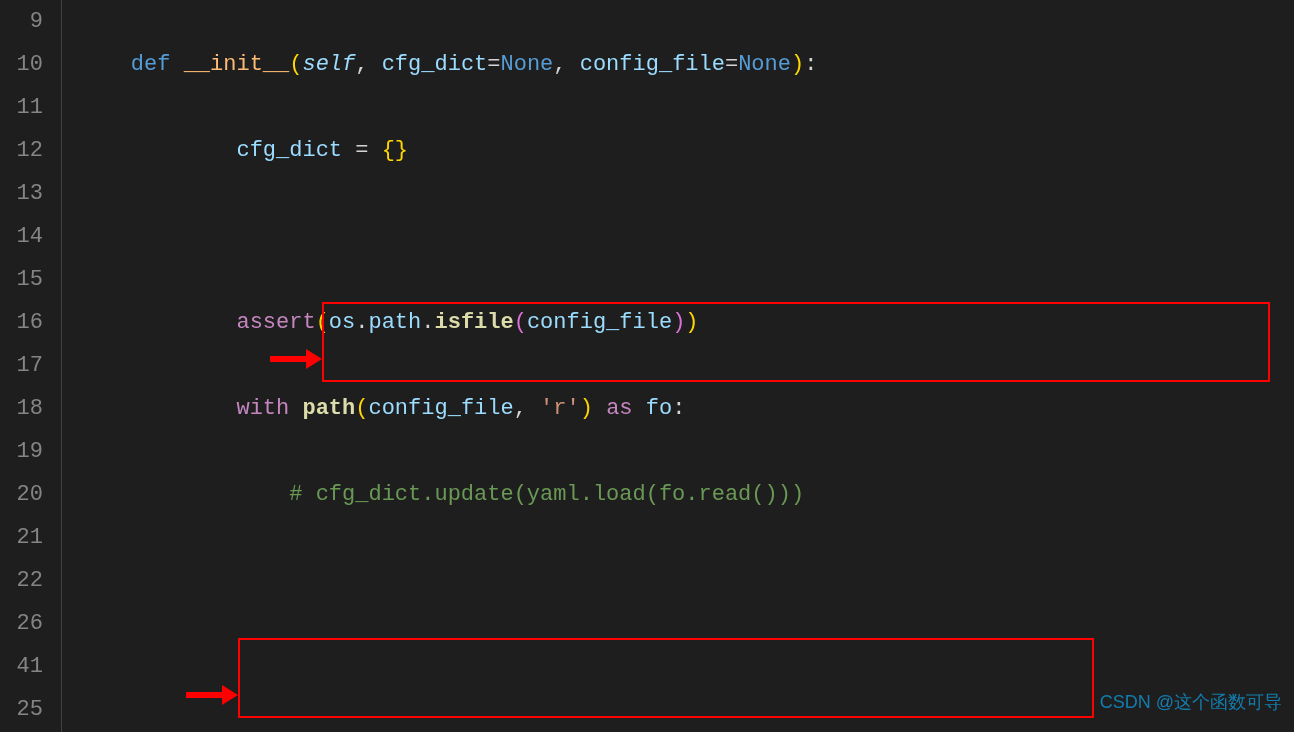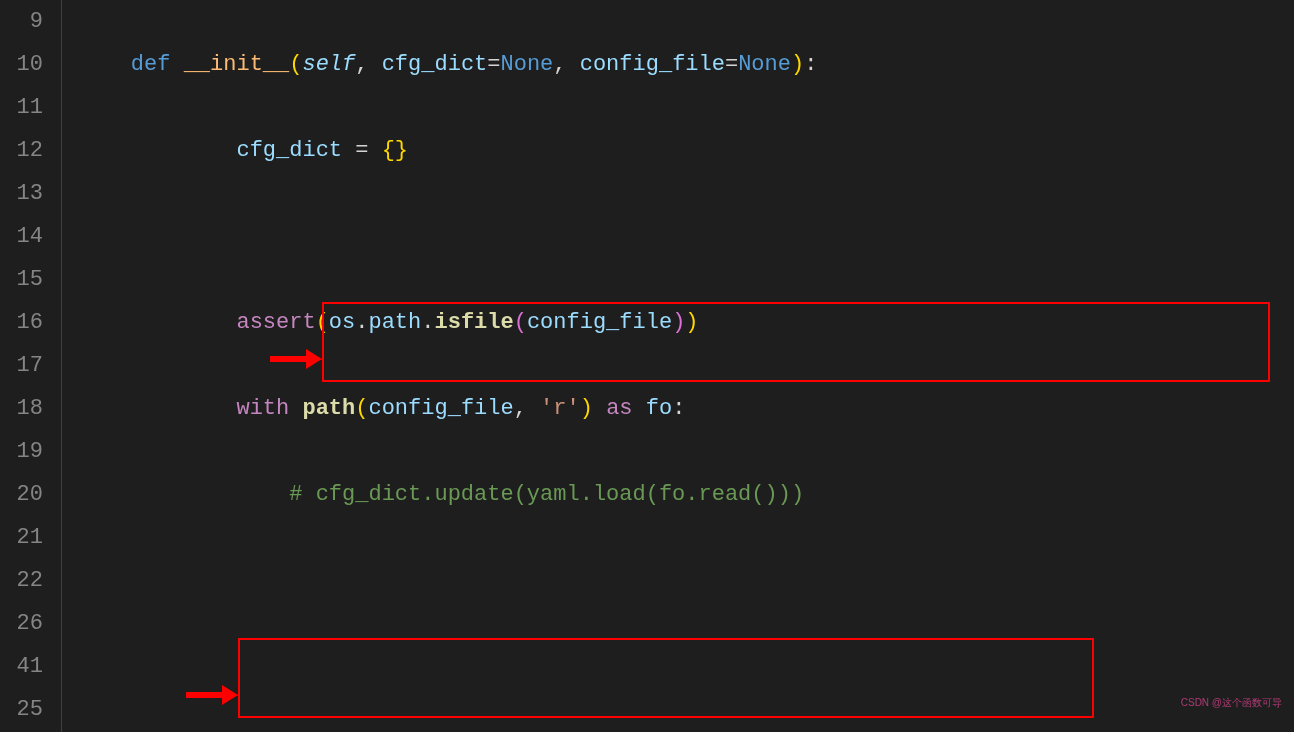--- a/index.html
+++ b/index.html
@@ -82,22 +82,22 @@
 .arrow-2 {
   position: absolute;
   left: 186px;
   top: 682px;
   pointer-events: none;
 }
 .watermark {
   position: absolute;
   bottom: 8px;
   right: 12px;
-  font-size: 10px;
-  color: #ec4899;
+  font-size: 18px;
+  color: #0ea5e9;
   font-family: sans-serif;
   opacity: 0.7;
 }
 </style>
 </head>
 <body>
 
 <div class="editor">
   <div class="gutter">
     <div>9</div>

